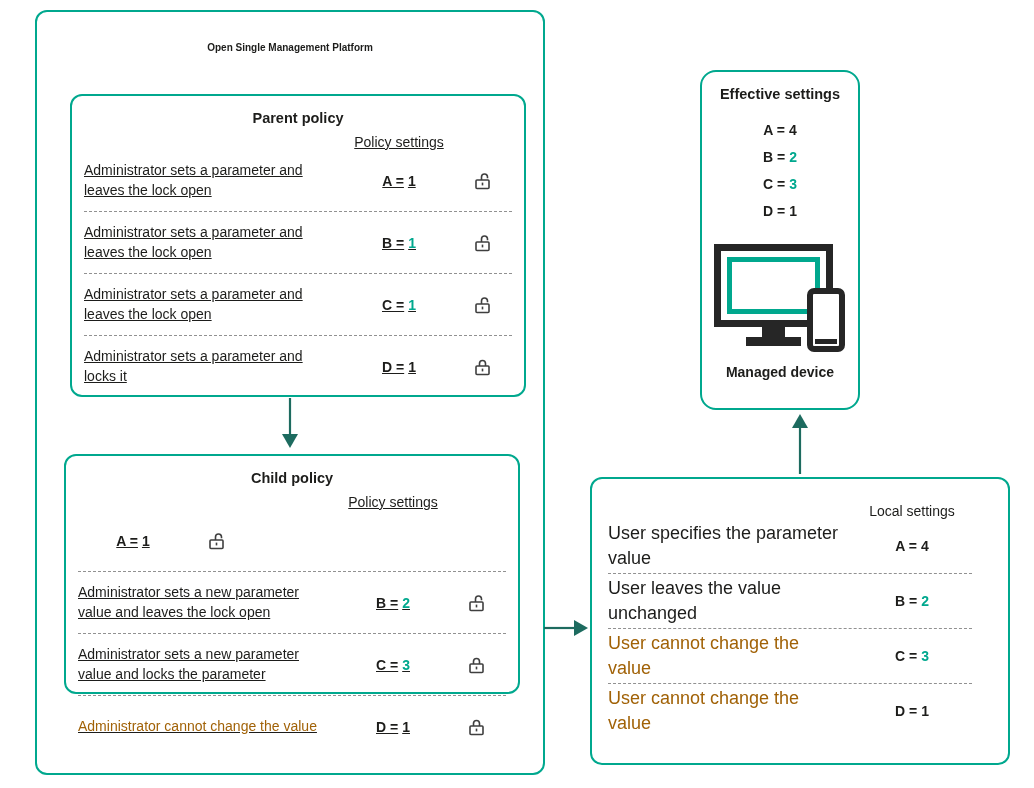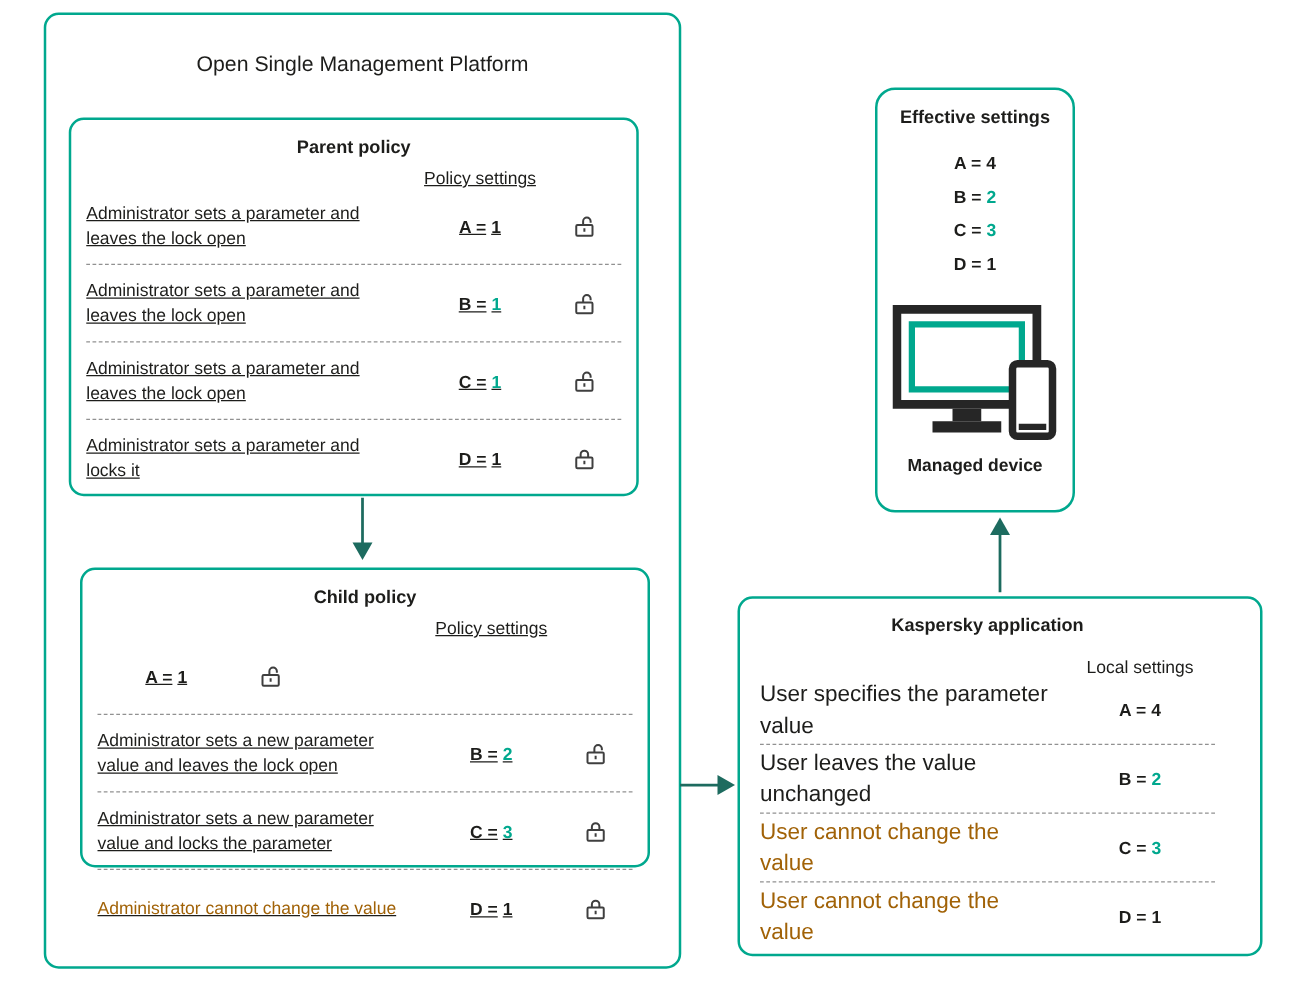--- a/index.html
+++ b/index.html
@@ -2,22 +2,22 @@
 <html><head>
 <meta charset="utf-8">
 <style>
   html,body{margin:0;padding:0;background:#fff;}
   .canvas{
     position:relative;width:1034px;height:788px;background:#fff;
     font-family:"Liberation Sans",sans-serif;color:#1D1D1B;overflow:hidden;
   }
   .box{position:absolute;background:#fff;border:2px solid #00A88E;border-radius:12px;box-sizing:border-box;}
   #osmp-box{left:35px;top:10px;width:510px;height:765px;}
-  #osmp-title{padding-top:30px;text-align:center;font-weight:400;font-size:17px;}
-  #parent-box{left:18px;top:82px;width:456px;height:303px;}
+  #osmp-title{padding-top:30px;text-align:center;font-weight:700;font-size:10px;}
+  #parent-box{left:33px;top:82px;width:456px;height:303px;}
   #child-box{left:27px;top:442px;width:456px;height:240px;}
   .policy-box{padding:12px 12px 0 12px;}
   .box-title{text-align:center;font-weight:700;font-size:14.5px;height:22px;line-height:20px;}
   .prow{display:flex;align-items:center;height:61px;border-bottom:1px dashed #919191;text-decoration:underline;}
   .prow.last{border-bottom:none;}
   .phead{height:20px;border-bottom:none;align-items:flex-end;font-size:13.5px;}
   .pdesc{flex:1;font-size:14px;line-height:1.38;padding-right:6px;}
   .pset{width:110px;text-align:center;font-weight:700;font-size:14px;white-space:nowrap;}
   .phead .pset{font-weight:400;}
   .plock{width:58px;display:flex;justify-content:center;align-items:center;}
@@ -206,21 +206,20 @@
                 <path d="M7.5 10 V7.5 a3 3 0 0 1 6 0 V10" fill="none" stroke="#3F3F3F" stroke-width="1.6"></path>
                 <line x1="10.5" y1="12.6" x2="10.5" y2="15.4" stroke="#3F3F3F" stroke-width="1.6"></line>
               </svg>
           </span>
         </div>
       </div>
     </div>
   </div>
 
   <div class="box" id="app-box">
-    <div class="box-title">Kaspersky application</div>
     <div class="ahead">
       <div class="adesc"></div>
       <div class="aval">Local settings</div>
     </div>
 
     <div class="arow">
       <div class="adesc" data-muted="false">User specifies the parameter value</div>
       <div class="aval setting">
         <span>A =</span>
         <span data-teal="false">4</span>

